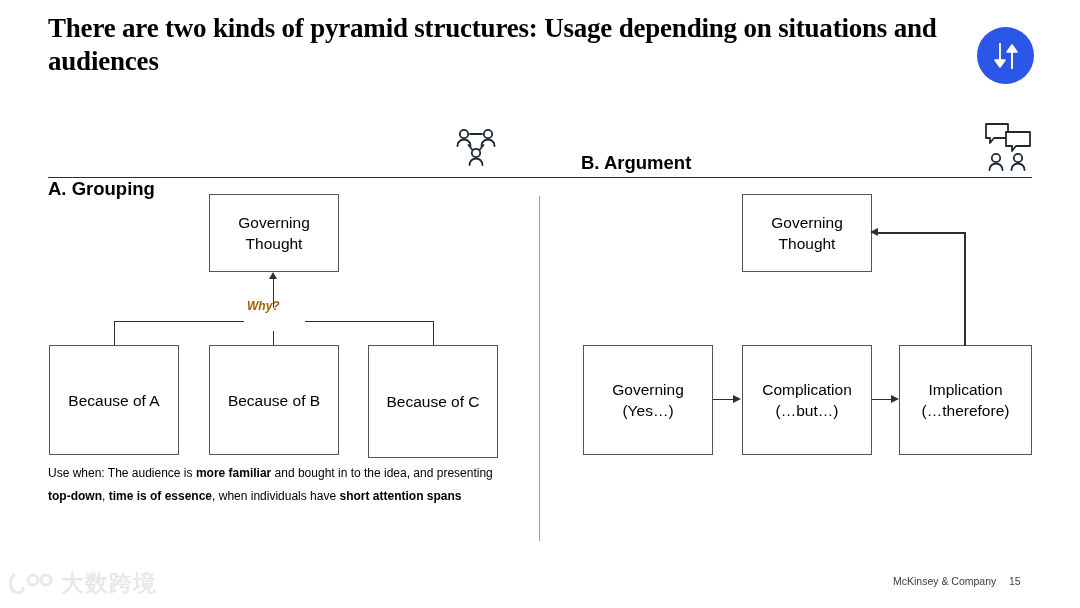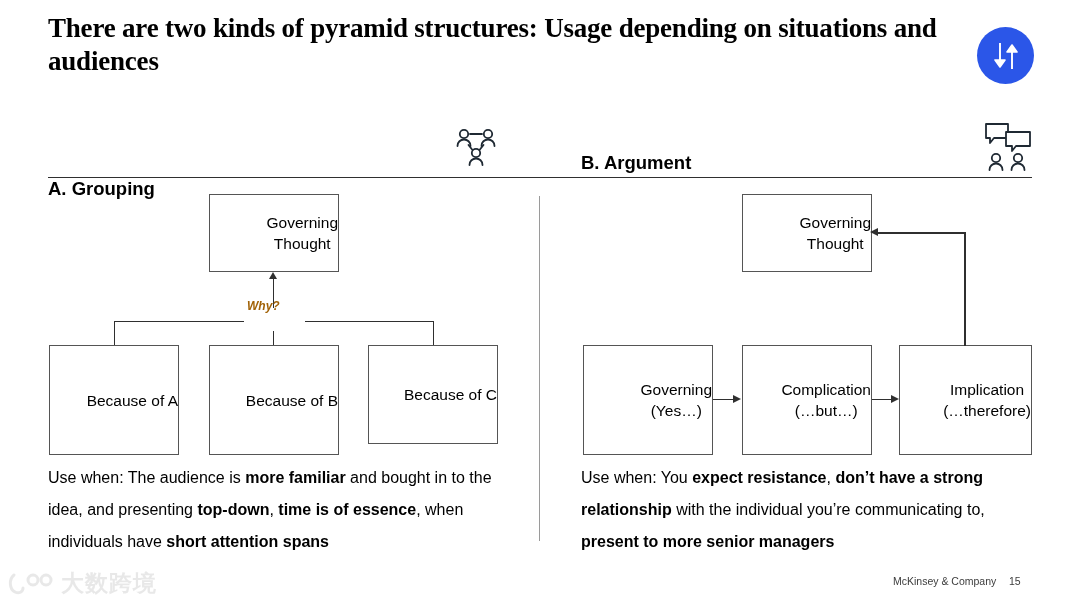--- a/index.html
+++ b/index.html
@@ -87,33 +87,33 @@
   }
 
   
   .dbox {
     position: absolute;
     box-sizing: border-box;
     border: 1.2px solid #555555;
     background: #ffffff;
     display: flex;
     align-items: center;
-    justify-content: flex-end;
+    justify-content: center;
     text-align: center;
     font-size: 15.5px;
     line-height: 21px;
     color: #000;
   }
   .dbox span { display: block; }
 
   
   #box-gov-a   { left: 209px; top: 194px;  width: 130px; height: 78px; }
   #box-a       { left: 49px;  top: 345px;  width: 130px; height: 110px; }
   #box-b       { left: 209px; top: 345px;  width: 130px; height: 110px; }
-  #box-c       { left: 368px; top: 345px;  width: 130px; height: 99px; }
+  #box-c       { left: 368px; top: 345px;  width: 130px; height: 113px; }
 
   
   #box-gov-b       { left: 742px; top: 194px; width: 130px; height: 78px; }
   #box-situation   { left: 583px; top: 345px; width: 130px; height: 110px; }
   #box-complication{ left: 742px; top: 345px; width: 130px; height: 110px; }
   #box-implication { left: 899px; top: 345px; width: 133px; height: 110px; }
 
   
   .conn { position: absolute; background: #2f2f2f; }
 
@@ -173,22 +173,22 @@
     position: absolute; left: 870px; top: 228px;
     width: 0; height: 0;
     border-top: 4.5px solid transparent;
     border-bottom: 4.5px solid transparent;
     border-right: 8px solid #2f2f2f;
   }
 
   
   .caption {
     position: absolute;
-    font-size: 16px;
-    line-height: 32px;
+    font-size: 12px;
+    line-height: 23px;
     color: #000;
   }
   .caption b { font-weight: bold; }
   #caption-a { left: 48px;  top: 462px; width: 452px; }
   #caption-b { left: 581px; top: 462px; width: 452px; }
 
   
   #footer-brand {
     position: absolute;
     left: 893px;
@@ -324,21 +324,20 @@
 
   <div class="conn" id="arrow1-line"></div>
   <div id="arrow1-head"></div>
   <div class="conn" id="arrow2-line"></div>
   <div id="arrow2-head"></div>
   <div class="conn" id="feedback-vert"></div>
   <div class="conn" id="feedback-horz"></div>
   <div id="feedback-head"></div>
 
   <div class="caption" id="caption-a"><span>Use when: The audience is </span><b>more familiar</b><span> and bought in to the idea, and presenting </span><b>top-down</b><span>, </span><b>time is of essence</b><span>, when individuals have </span><b>short attention spans</b></div>
-  <div class="caption" id="caption-b"><span>Use when: You </span><b>expect resistance</b><span>, </span><b>don’t have a strong relationship</b><span> with the individual you’re communicating to, </span><b>present to more senior managers</b></div>
 
   <div id="footer-brand">McKinsey &amp; Company</div>
   <div id="footer-page">15</div>
 
   <div id="watermark">
     <svg width="46" height="26" viewBox="0 0 46 26">
       <path d="M6 4 C1 8 1 18 7 21 C11 23 15 21 15 17" fill="none" stroke="#9a9a9a" stroke-width="3" stroke-linecap="round"></path>
       <circle cx="25" cy="9" r="5" fill="none" stroke="#9a9a9a" stroke-width="3"></circle>
       <circle cx="38" cy="9" r="5" fill="none" stroke="#9a9a9a" stroke-width="3"></circle>
     </svg>

